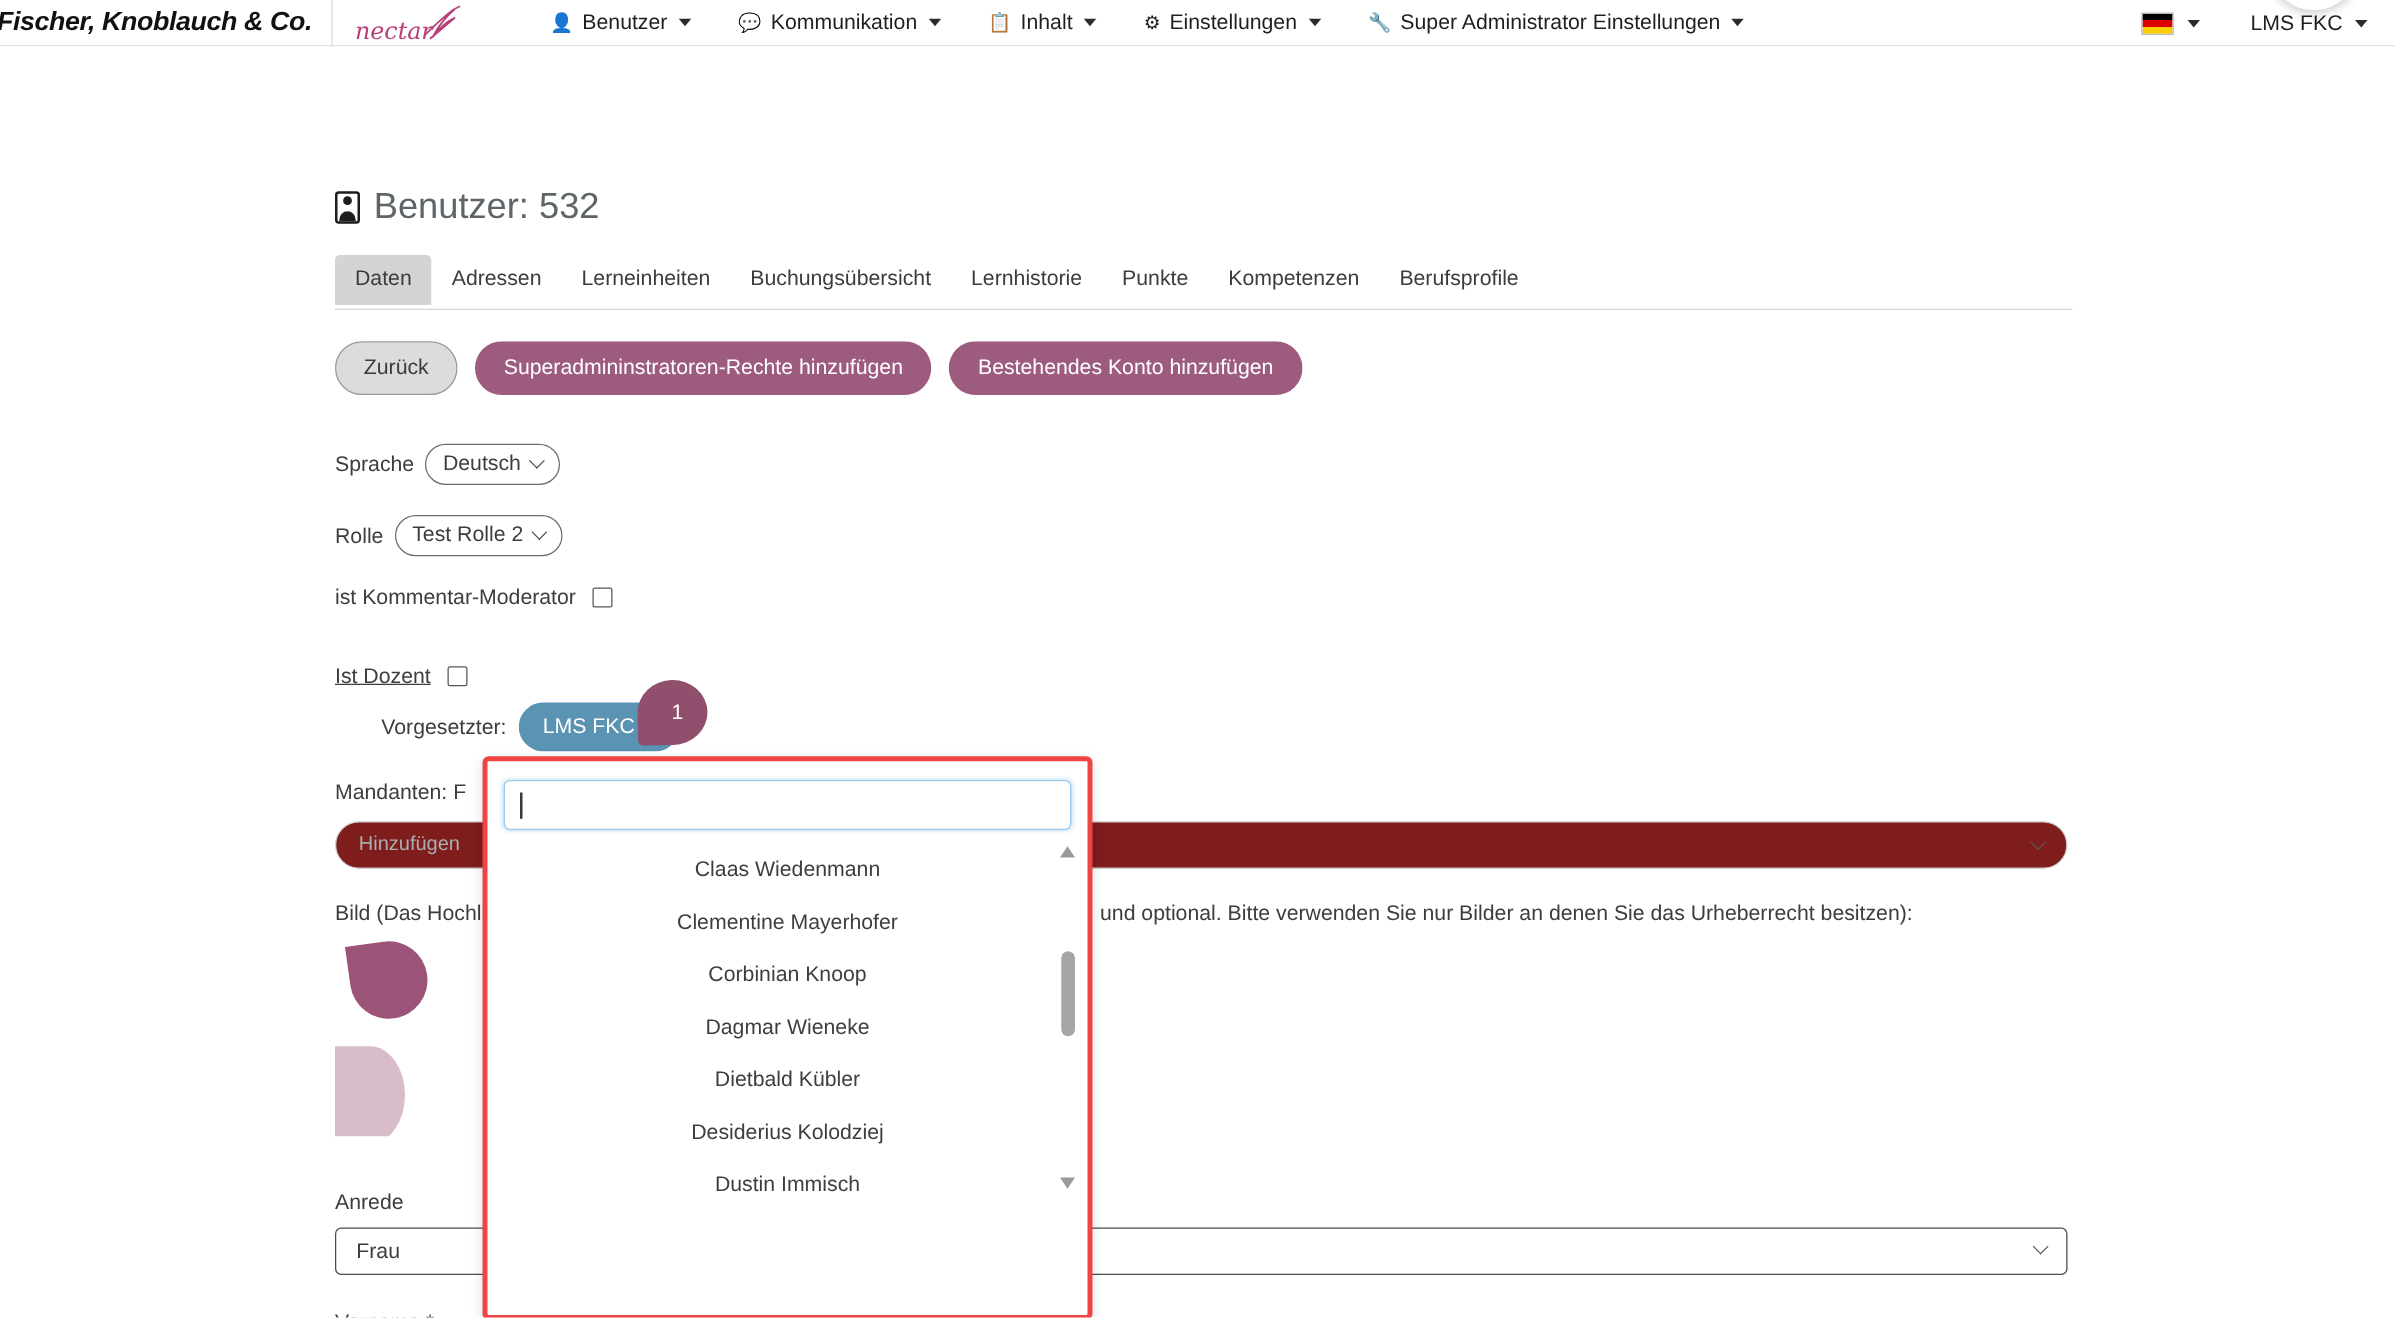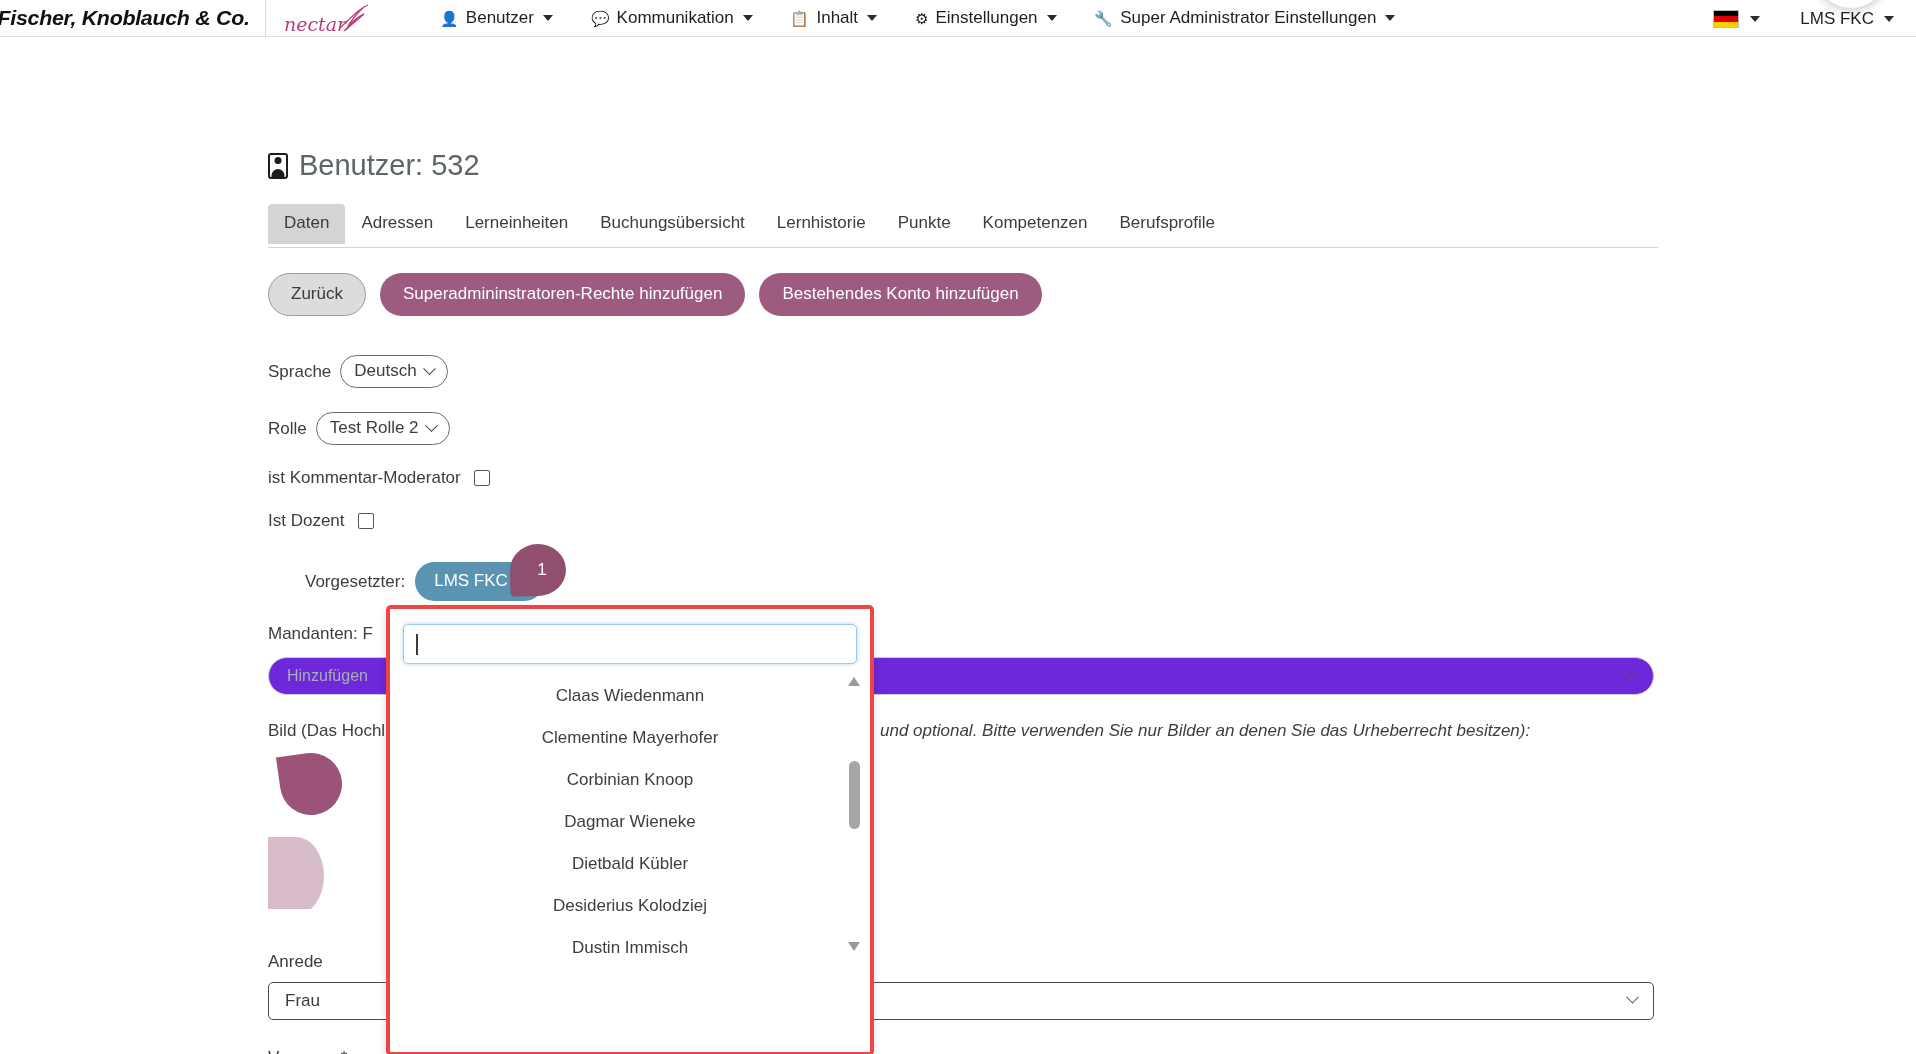--- a/index.html
+++ b/index.html
@@ -165,21 +165,21 @@
   }
   .badge-1 .num {
     position:absolute; inset:0; display:flex; align-items:center; justify-content:center;
     color:#fff; font-size: 17px; padding-left: 8px;
   }
 
   
   .mandanten-label { position:absolute; left:268px; top:587px; font-size:17px; color:#3d3d3d; }
   .hinzu-select {
     position:absolute; left: 268px; top: 620px; width: 1386px; height: 38px;
-    border: 1px solid #cfcfcf; border-radius: 19px; background:#6d28d9;
+    border: 1px solid #cfcfcf; border-radius: 19px; background:#7f1d1d;
     display:flex; align-items:center; padding: 0 18px;
     font-size: 16px; color: #a8aeb3; cursor:pointer;
   }
   .hinzu-select .chev2 {
     margin-left:auto; width:9px;height:9px;
     border-right:1.6px solid #585858;border-bottom:1.6px solid #585858;
     transform: rotate(45deg) translate(-2px,-2px);
   }
 
   .bild-label { position:absolute; left:268px; top:684px; font-size:17px; color:#3d3d3d; white-space:nowrap; }
@@ -369,21 +369,21 @@
     <span class="pill-select">
       <span>Test Rolle 2</span>
       <span class="chev"></span>
     </span>
   </div>
 
   <div class="frow" style="left:268px; top:431px; gap:13px;">
     <span>ist Kommentar-Moderator</span>
     <span class="cbox"></span>
   </div>
-  <div class="frow" style="left:268px; top:474px; gap:13px;">
+  <div class="frow" style="left:268px; top:494px; gap:13px;text-decoration:underline;">
     <span>Ist Dozent</span>
     <span class="cbox"></span>
   </div>
 
   <div class="vorg-row">
     <span class="vorg-label">Vorgesetzter:</span>
     <span class="btn-blue">
       <span>LMS FKC</span>
       <span class="caret-wh"></span>
     </span>
@@ -393,21 +393,21 @@
     <div class="num">1</div>
   </div>
 
   <div class="mandanten-label">Mandanten: F</div>
   <div class="hinzu-select">
     <span>Hinzufügen</span>
     <span class="chev2"></span>
   </div>
 
   <div class="bild-label">Bild (Das Hochl</div>
-  <div class="bild-label" style="left:880px;font-style:italic;">und optional. Bitte verwenden Sie nur Bilder an denen Sie das Urheberrecht besitzen):</div>
+  <div class="bild-label" style="left:880px;">und optional. Bitte verwenden Sie nur Bilder an denen Sie das Urheberrecht besitzen):</div>
 
   <div class="logo-box">
     <div class="blob-a"></div>
     <div class="blob-b"></div>
     <div class="logo-word">Fischer, Knoblauch &amp; Co.</div>
   </div>
 
   <div class="anrede-label">Anrede</div>
   <div class="anrede-select">
     <span>Frau</span>

